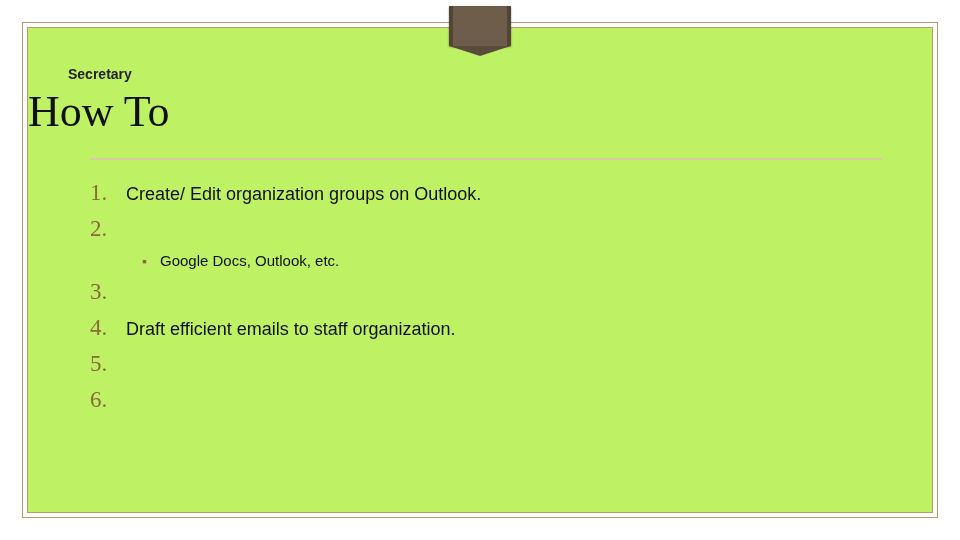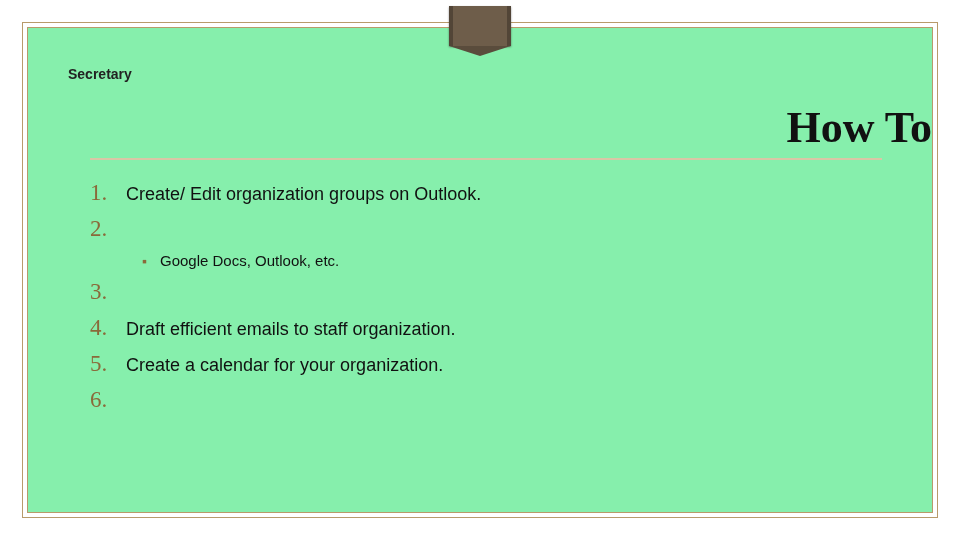--- a/index.html
+++ b/index.html
@@ -12,21 +12,21 @@
   .outer-frame {
     position: absolute;
     top: 22px; left: 22px; right: 22px; bottom: 22px;
     border: 1px solid #b89a6a;
     background: #fff;
   }
   .inner-frame {
     position: absolute;
     top: 4px; left: 4px; right: 4px; bottom: 4px;
     border: 1px solid #b89a6a;
-    background: #86efac;
+    background: #bef264;
   }
   .tab {
     position: absolute;
     top: -22px;
     left: 50%;
     transform: translateX(-50%);
     width: 62px;
     height: 40px;
     background: #6e5d4a;
     box-shadow:
@@ -48,26 +48,25 @@
     position: absolute;
     top: 38px; left: 40px;
     font-size: 14px;
     font-weight: bold;
     color: #222;
   }
   .title {
     position: absolute;
     top: 58px;
     left: 0; right: 0;
-    text-align: right;
+    text-align: left;
     font-size: 44px;
-    font-weight: 700;
+    font-weight: 400;
     color: #111;
     font-family: "Times New Roman", Georgia, serif;
-    margin-top: 16px;
   }
   .divider {
     position: absolute;
     top: 130px;
     left: 62px;
     right: 50px;
     height: 2px;
     background: #d9c7a6;
   }
   .list-area {
@@ -133,21 +132,20 @@
 
       <div class="li">
         <span class="num">3.</span>
       </div>
       <div class="li">
         <span class="num">4.</span>
         <span class="txt">Draft efficient emails to staff organization.</span>
       </div>
       <div class="li">
         <span class="num">5.</span>
-        <span class="txt">Create a calendar for your organization.</span>
       </div>
       <div class="li">
         <span class="num">6.</span>
       </div>
 
     </div>
   </div>
 </div>
 
 </body></html>

